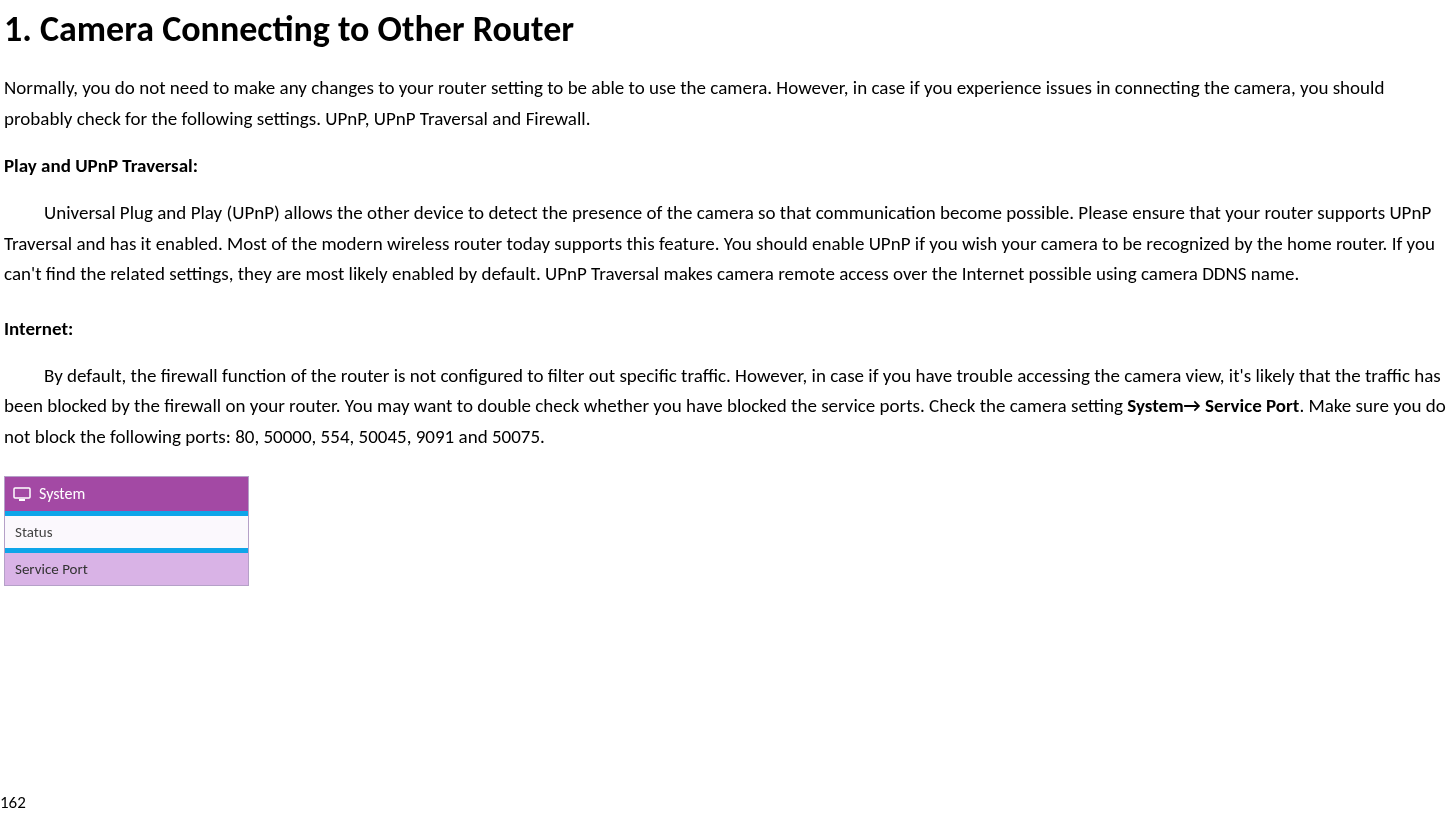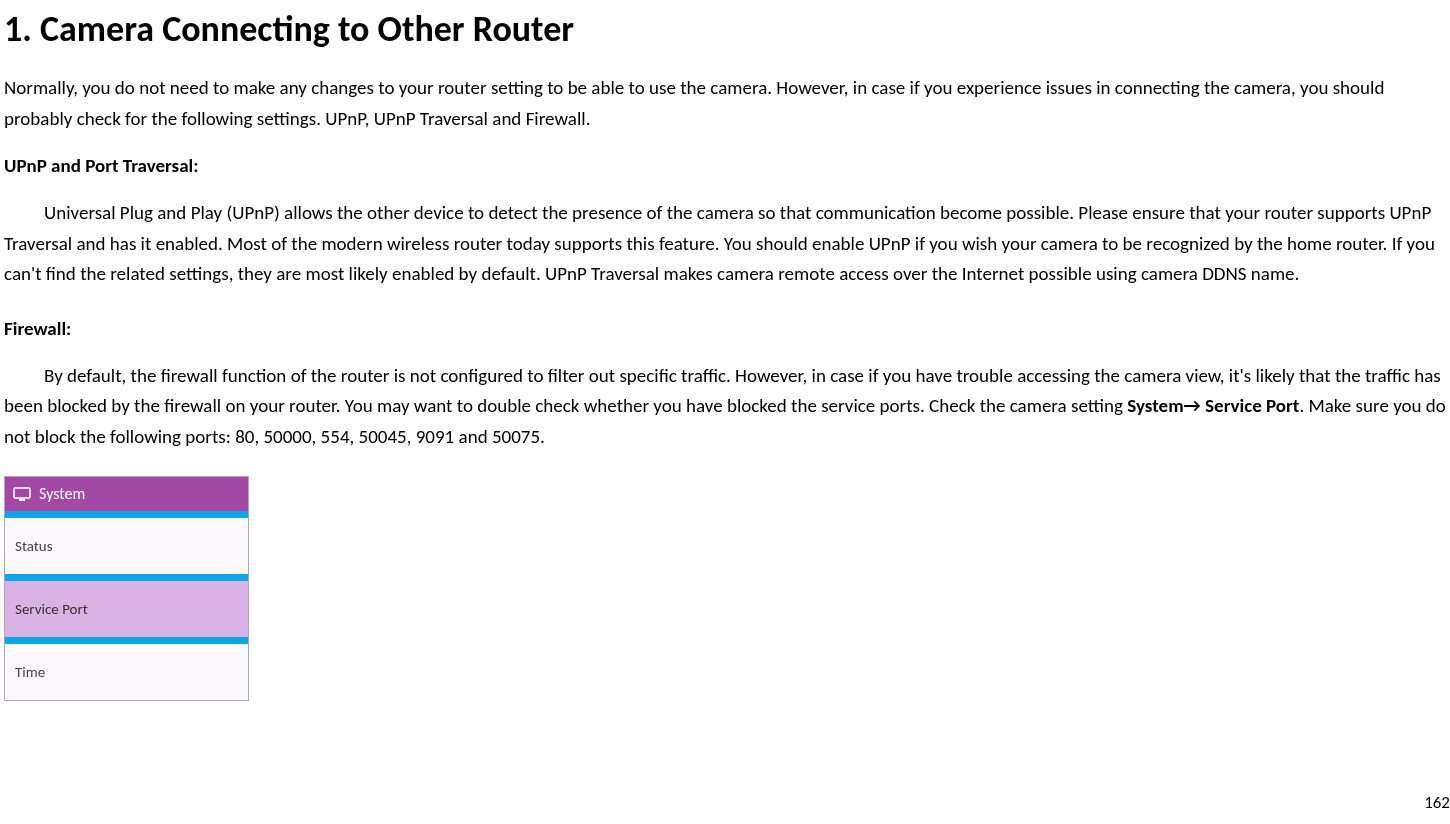--- a/index.html
+++ b/index.html
@@ -59,60 +59,59 @@
     }
     .monitor-icon {
       width: 18px;
       height: 14px;
       display: inline-block;
     }
     .monitor-icon svg {
       display: block;
     }
     .system-item {
-      padding: 16px 10px;
+      padding: 4px 10px;
       font-size: 15px;
       color: #444;
-      border-top: 7px solid #0ea5e9;
+      border-top: 5px solid #0ea5e9;
       background: #fbf8fd;
     }
     .system-item.selected {
       background: #d9b3e6;
       color: #333;
     }
     .footer-pagenum {
       position: absolute;
       bottom: 8px;
       left: 0;
       right: 0;
-      text-align: right;
+      text-align: left;
       font-size: 17px;
     }
   </style>
 </head>
 <body>
 
 <h1 class="heading">1. Camera Connecting to Other Router</h1>
 
 <p class="intro-para">Normally, you do not need to make any changes to your router setting to be able to use the camera. However, in case if you experience issues in connecting the camera, you should probably check for the following settings. UPnP, UPnP Traversal and Firewall.</p>
 
-<p class="section-title">UPnP and Port Traversal:</p>
+<p class="section-title">Play and UPnP Traversal:</p>
 <p class="section-body"><span class="indent"></span><span>Universal Plug and Play (UPnP) allows the other device to detect the presence of the camera so that communication become possible. Please ensure that your router supports UPnP Traversal and has it enabled. Most of the modern wireless router today supports this feature. You should enable UPnP if you wish your camera to be recognized by the home router. If you can't find the related settings, they are most likely enabled by default. UPnP Traversal makes camera remote access over the Internet possible using camera DDNS name.</span></p>
 
-<p class="section-title">Firewall:</p>
+<p class="section-title">Internet:</p>
 <p class="section-body"><span class="indent"></span><span>By default, the firewall function of the router is not configured to filter out specific traffic. However, in case if you have trouble accessing the camera view, it's likely that the traffic has been blocked by the firewall on your router. You may want to double check whether you have blocked the service ports. Check the camera setting </span><span class="bold-inline">System</span><span class="bold-inline">→</span><span class="bold-inline"> Service Port</span><span>. Make sure you do not block the following ports: 80, 50000, 554, 50045, 9091 and 50075.</span></p>
 
 <div class="system-menu">
   <div class="system-header">
     <span class="monitor-icon">
       <svg viewBox="0 0 18 14" width="18" height="14">
         <rect x="1" y="1" width="16" height="10" rx="1" fill="none" stroke="#fff" stroke-width="1.5"></rect>
         <rect x="6" y="12" width="6" height="2" fill="#fff"></rect>
       </svg>
     </span>
     <span>System</span>
   </div>
   <div class="system-item">Status</div>
   <div class="system-item selected">Service Port</div>
-  <div class="system-item">Time</div>
 </div>
 
 <div class="footer-pagenum">162</div>
 
 </body></html>

